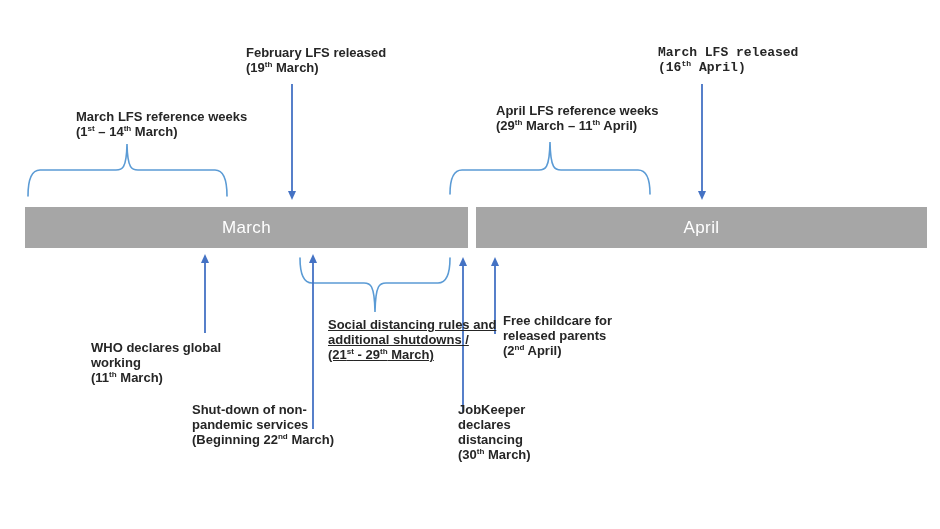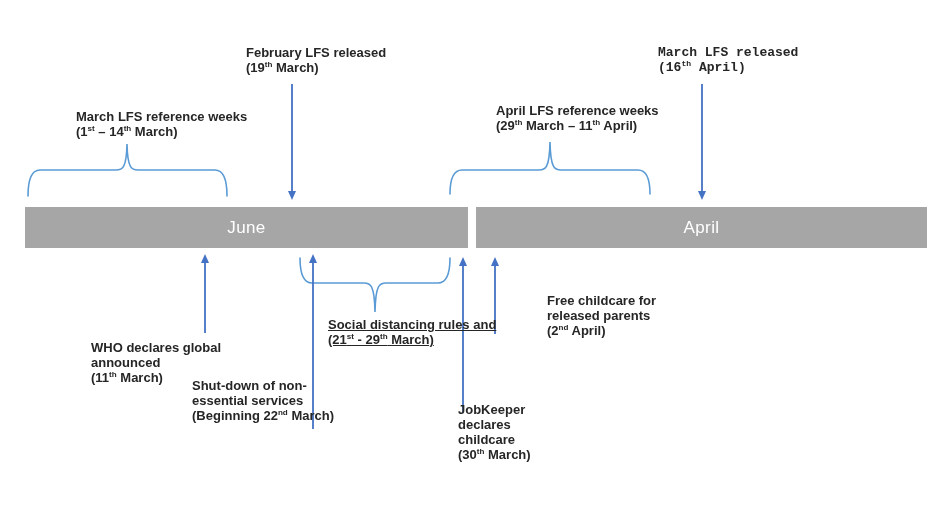--- a/index.html
+++ b/index.html
@@ -30,24 +30,24 @@
     font-size:13px; font-weight:bold;
     color:var(--text,#262626);
     line-height:15px; white-space:nowrap;
   }
   .note sup { font-size:0.62em; line-height:0; }
   .n-march-ref   { left:58px;  top:109px;margin-left:18px; }
   .n-feb-rel     { left:246px; top:45px;  }
   .n-april-ref   { left:480px; top:103px;margin-left:16px; }
   .n-march-rel   { left:658px; top:45px;font-family:Liberation Mono, monospace;  }
   .n-who         { left:91px;  top:316px;margin-top:24px; }
-  .n-shutdown    { left:192px; top:378px; }
+  .n-shutdown    { left:192px; top:402px; }
   .n-social      { left:328px; top:317px;text-decoration:underline; }
   .n-jobkeeper   { left:458px; top:402px; }
-  .n-childcare   { left:503px; top:293px;margin-left:44px; }
+  .n-childcare   { left:503px; top:313px; }
 </style>
 </head>
 <body>
 
 <div class="canvas">
 
   <svg class="overlay" viewBox="0 0 940 529">
     <path class="brace" d="M 28 196 Q 28 170 40 170 L 116 170 C 122 170 126.5 169 127 144 C 127.5 169 132 170 138 170 L 215 170 Q 227 170 227 196"></path>
     <path class="brace" d="M 450 194 Q 450 170 462 170 L 539 170 C 545 170 549.5 169 550 142 C 550.5 169 555 170 561 170 L 638 170 Q 650 170 650 194"></path>
     <path class="brace" d="M 300 258 Q 300 283 312 283 L 364 283 C 370 283 374.5 284 375 312 C 375.5 284 380 283 386 283 L 438 283 Q 450 283 450 258"></path>
@@ -72,21 +72,21 @@
       <line x1="463" y1="412" x2="463" y2="266"></line>
       <polygon points="463,257 459,266 467,266"></polygon>
     </g>
     <g class="arrow">
       <line x1="495" y1="334" x2="495" y2="266"></line>
       <polygon points="495,257 491,266 499,266"></polygon>
     </g>
   </svg>
 
   <div class="bar bar-march">
-    <span>June</span>
+    <span>March</span>
   </div>
   <div class="bar bar-april">
     <span>April</span>
   </div>
 
   <div class="note n-march-ref">
     <div>March LFS reference weeks</div>
     <div>(1<sup>st</sup> – 14<sup>th</sup> March)</div>
   </div>
 
@@ -100,39 +100,40 @@
     <div>(29<sup>th</sup> March – 11<sup>th</sup> April)</div>
   </div>
 
   <div class="note n-march-rel">
     <div>March LFS released</div>
     <div>(16<sup>th</sup> April)</div>
   </div>
 
   <div class="note n-who">
     <div>WHO declares global</div>
-    <div>announced</div>
+    <div>working</div>
     <div>(11<sup>th</sup> March)</div>
   </div>
 
   <div class="note n-shutdown">
     <div>Shut-down of non-</div>
-    <div>essential services</div>
+    <div>pandemic services</div>
     <div>(Beginning 22<sup>nd</sup> March)</div>
   </div>
 
   <div class="note n-social">
     <div>Social distancing rules and</div>
+    <div>additional shutdowns /</div>
     <div>(21<sup>st</sup> - 29<sup>th</sup> March)</div>
   </div>
 
   <div class="note n-jobkeeper">
     <div>JobKeeper</div>
     <div>declares</div>
-    <div>childcare</div>
+    <div>distancing</div>
     <div>(30<sup>th</sup> March)</div>
   </div>
 
   <div class="note n-childcare">
     <div>Free childcare for</div>
     <div>released parents</div>
     <div>(2<sup>nd</sup> April)</div>
   </div>
 
 </div>

